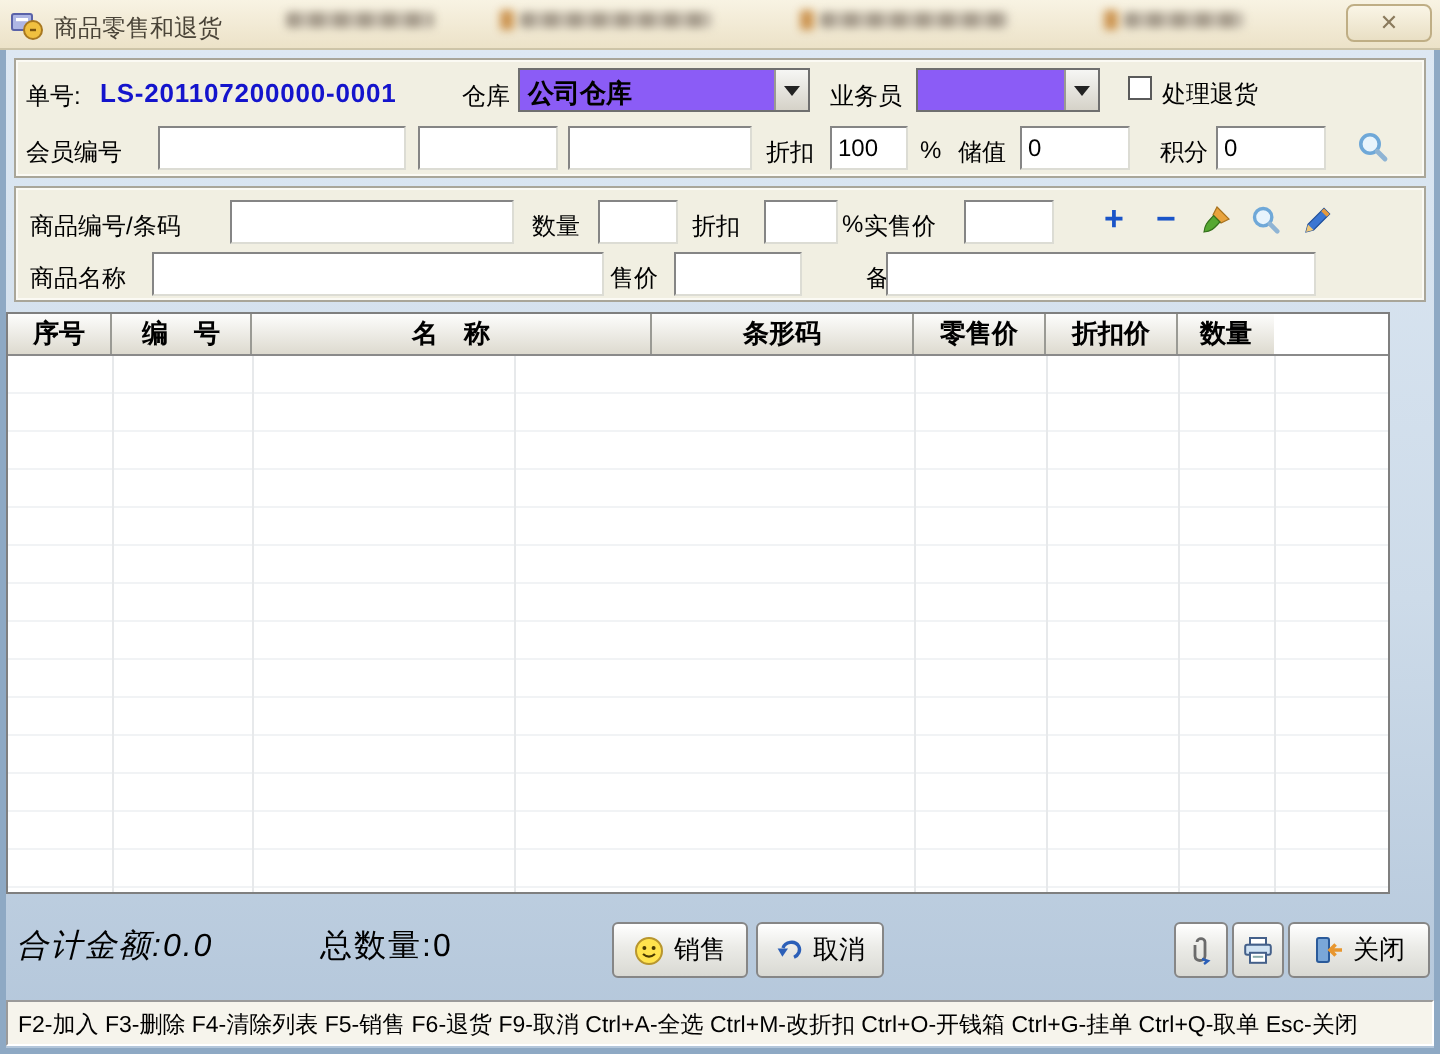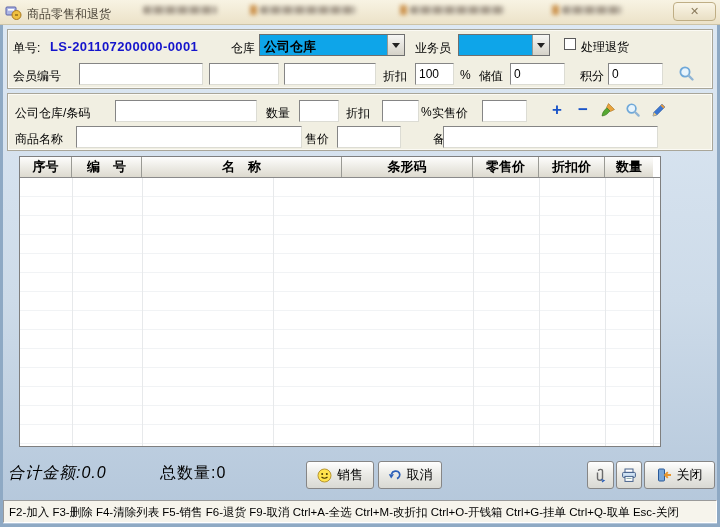--- a/index.html
+++ b/index.html
@@ -18,29 +18,29 @@
     font-size:11px; font-weight:bold; display:flex; align-items:center; justify-content:center; cursor:pointer; }
   .client { position:absolute; left:3px; top:25px; width:714px; height:499px;
     background:linear-gradient(180deg,#dde8f3 0%,#cddbe9 55%,#b3c6da 100%); }
   .panel { position:absolute; background:#f1efe2; border:1px solid #a9a699; box-shadow:inset 0 0 0 1px #fbfaf4; }
   .panel1 { left:4px; top:4px; width:706px; height:60px; }
   .panel2 { left:4px; top:68px; width:706px; height:58px; }
   .lbl { position:absolute; font-size:12px; color:#000; white-space:nowrap; }
   .inp { position:absolute; height:22px; background:#fff; border:1px solid #858585;
     border-bottom-color:#dcdcd4; border-right-color:#dcdcd4; font-size:12px; padding:1px 3px; outline:none;
     font-family:"Liberation Sans","DejaVu Sans",sans-serif; }
-  .combo { position:absolute; height:22px; background:#0ea5e9; border:1px solid #6f6f6f; display:flex; cursor:pointer; }
+  .combo { position:absolute; height:22px; background:#8b5cf6; border:1px solid #6f6f6f; display:flex; cursor:pointer; }
   .combo-text { flex:1; font-size:13px; font-weight:bold; padding:3px 4px; white-space:nowrap; overflow:hidden; }
   .combo-arrow { width:17px; background:linear-gradient(180deg,#f6f6f4,#d5d2c8); border-left:1px solid #9a9a92;
     display:flex; align-items:center; justify-content:center; }
   .tri { width:0; height:0; border-left:4px solid transparent; border-right:4px solid transparent; border-top:5px solid #222; }
   .chk { position:absolute; width:12px; height:12px; background:#fff; border:1px solid #5a5a5a; cursor:pointer; }
   .ico-btn { position:absolute; cursor:pointer; display:flex; align-items:center; justify-content:center; }
   .glyph { font-weight:bold; color:#1a54c8; font-size:17px; line-height:16px; }
-  .table { position:absolute; left:0; top:131px; width:642px; height:291px; border:1px solid #7f7f7f; background:#fff;margin-left:16px; }
+  .table { position:absolute; left:0; top:131px; width:692px; height:291px; border:1px solid #7f7f7f; background:#fff; }
   .thead { display:flex; height:21px; border-bottom:1px solid #8a8a8a; }
   .th { height:20px; background:linear-gradient(180deg,#fdfdfc,#dddacf); border-right:1px solid #9a9a94;
     font-size:13px; font-weight:bold; color:#000; text-align:center; line-height:20px; white-space:nowrap; overflow:hidden; }
   .th:last-child { border-right:none; }
   .tbody { position:relative; height:268px; background:#fff;
     background-image:repeating-linear-gradient(180deg,#fff 0 18px,#f1f3f5 18px 19px); cursor:default; }
   .colline { position:absolute; top:0; bottom:0; width:1px; background:#e7e9eb; }
   .total { position:absolute; font-size:16px; color:#000; letter-spacing:1px; white-space:nowrap; }
   .btn { position:absolute; height:28px; border:1px solid #868686; border-radius:3px;
     background:linear-gradient(180deg,#ffffff,#ebebe7 45%,#d9d9d3); font-size:13px; color:#000;
@@ -128,21 +128,21 @@
 
       <span class="ico-btn" style="left:669px;top:34px;width:19px;height:19px;">
         <svg width="17" height="17" viewBox="0 0 17 17">
           <circle cx="7" cy="7" r="4.6" fill="#e8f4fc" stroke="#6fa8d8" stroke-width="1.8"></circle>
           <line x1="10.6" y1="10.6" x2="14.5" y2="14.5" stroke="#8fb4d4" stroke-width="2.4" stroke-linecap="round"></line>
         </svg>
       </span>
     </div>
 
     <div class="panel panel2">
-      <span class="lbl" style="left:7px;top:11px;">公司仓库/条码</span>
+      <span class="lbl" style="left:7px;top:11px;">商品编号/条码</span>
       <input class="inp" style="left: 107px; top: 6px; width: 142px;" value="">
 
       <span class="lbl" style="left:258px;top:11px;">数量</span>
       <input class="inp" style="left: 291px; top: 6px; width: 40px;" value="">
 
       <span class="lbl" style="left:338px;top:11px;">折扣</span>
       <input class="inp" style="left: 374px; top: 6px; width: 37px;" value="">
       <span class="lbl" style="left:413px;top:11px;">%</span>
 
       <span class="lbl" style="left:424px;top:11px;">实售价</span>

